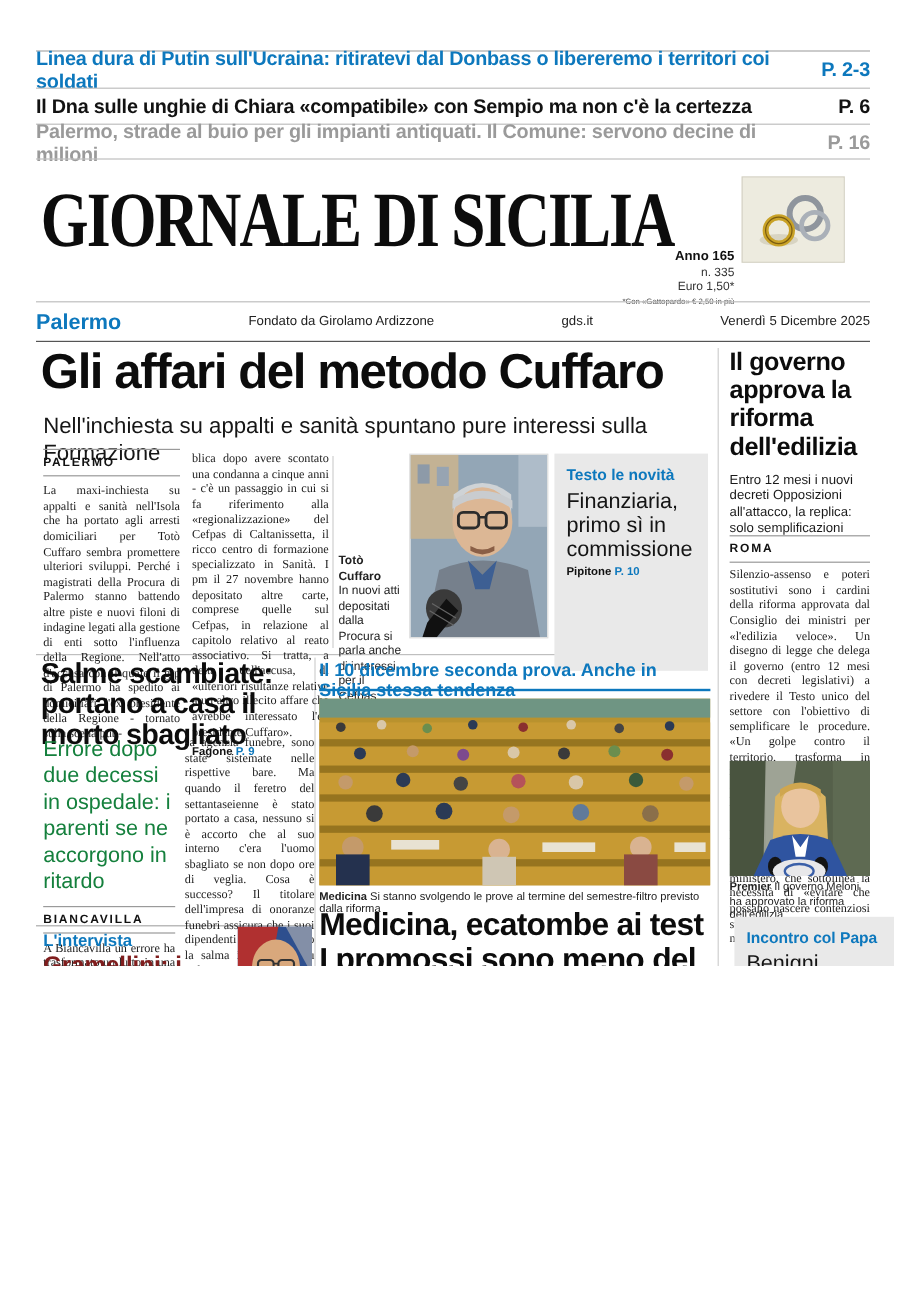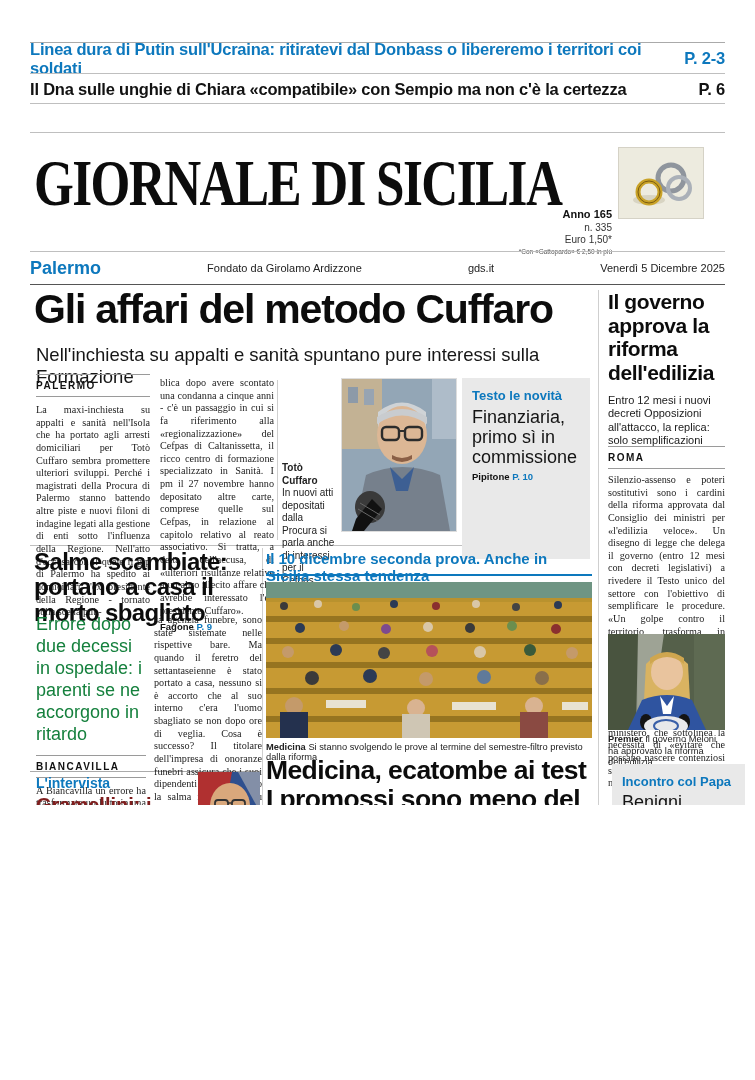--- a/index.html
+++ b/index.html
@@ -115,20 +115,24 @@
   <div class="teaser c-blue" style="top:44px;">
     <span>Linea dura di Putin sull'Ucraina: ritiratevi dal Donbass o libereremo i territori coi soldati</span>
     <span class="pg">P. 2-3</span>
   </div>
   <div class="rule-h" style="left:30px;top:73px;width:695px;"></div>
   <div class="teaser c-black" style="top:75px;">
     <span>Il Dna sulle unghie di Chiara «compatibile» con Sempio ma non c'è la certezza</span>
     <span class="pg">P.  6</span>
   </div>
   <div class="rule-h" style="left:30px;top:103px;width:695px;"></div>
+  <div class="teaser c-gray" style="top:105px;">
+    <span>Palermo, strade al buio per gli impianti antiquati. Il Comune: servono decine di milioni</span>
+    <span class="pg">P. 16</span>
+  </div>
   <div class="rule-h" style="left:30px;top:132px;width:695px;"></div>
 
   <div class="masthead">GIORNALE DI SICILIA</div>
   <div class="mast-ad">
     <svg width="84" height="70" viewBox="0 0 84 70">
       <rect width="84" height="70" fill="#edebdf"></rect>
       <ellipse cx="30" cy="52" rx="16" ry="5" fill="#d8d4c2"></ellipse>
       <circle cx="52" cy="30" r="13" fill="none" stroke="#8f959d" stroke-width="5"></circle>
       <circle cx="60" cy="40" r="11" fill="none" stroke="#aab0b8" stroke-width="4"></circle>
       <circle cx="30" cy="44" r="11" fill="none" stroke="#c9a227" stroke-width="5"></circle>

